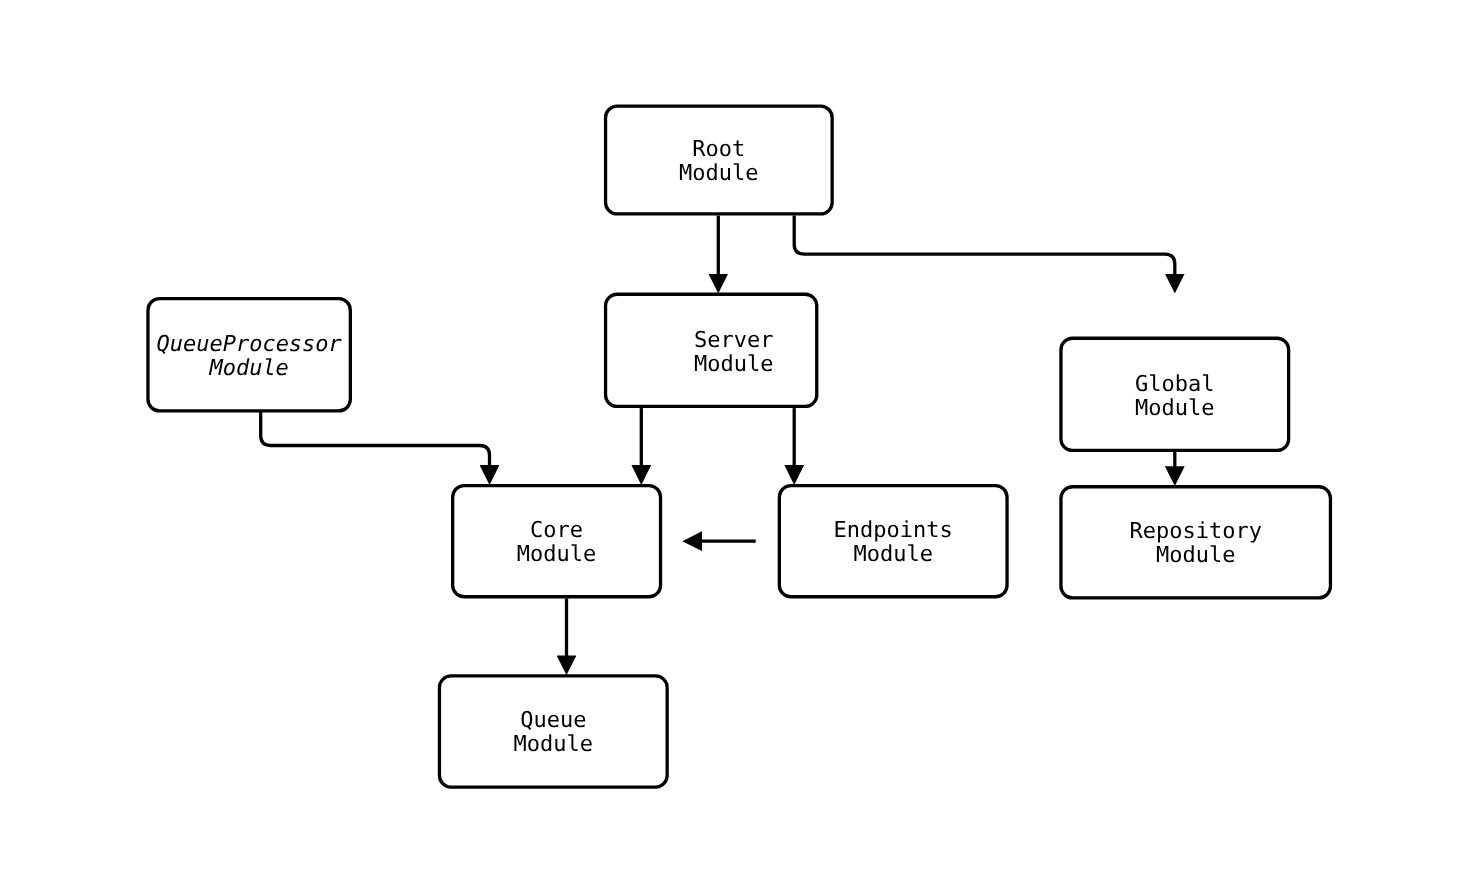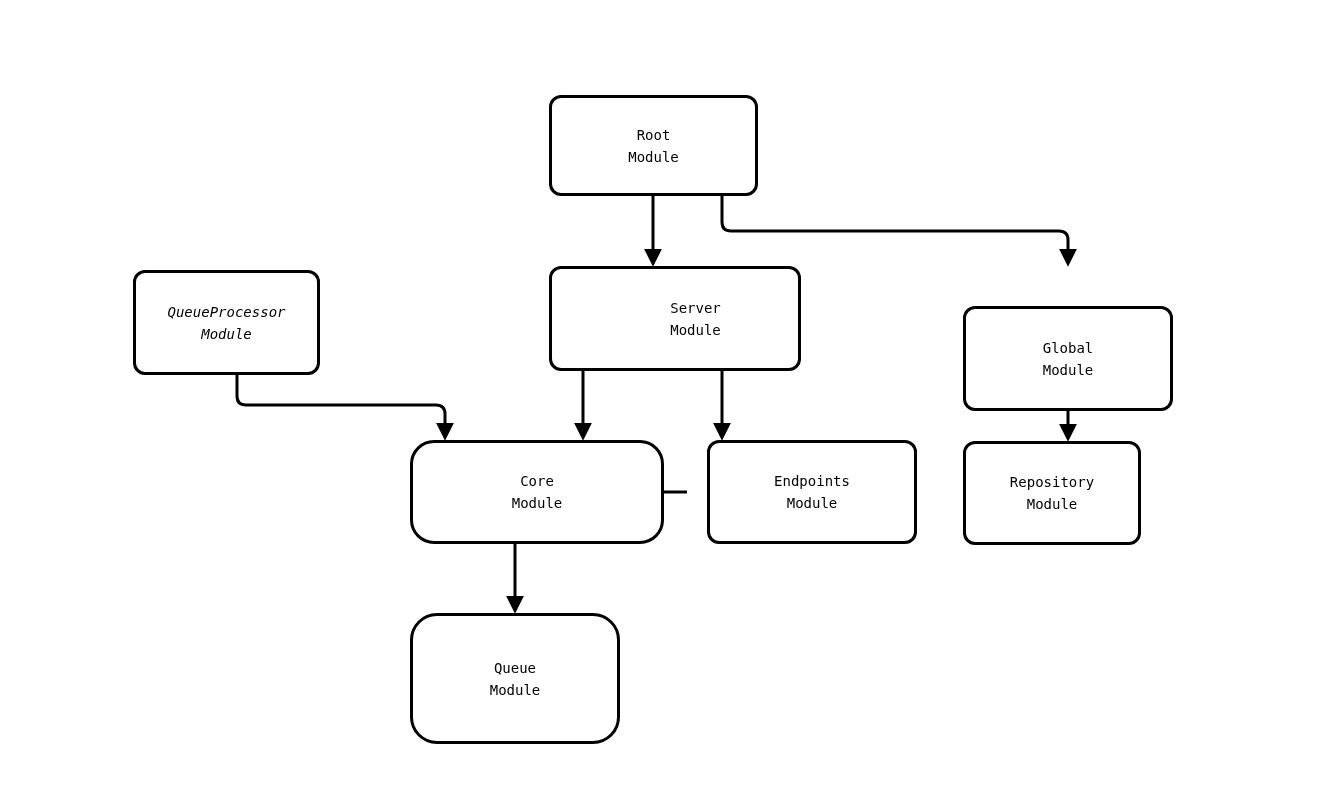--- a/index.html
+++ b/index.html
@@ -32,21 +32,21 @@
     border-radius: 12px;
     display: flex;
     align-items: center;
     justify-content: center;
     z-index: 2;
   }
   .node-label {
     text-align: center;
     color: #000000;
     font-family: "DejaVu Sans Mono", "Liberation Mono", monospace;
-    font-size: 14px;
+    font-size: 20px;
     line-height: 22px;
     font-weight: 400;
     letter-spacing: 0px;
     white-space: pre;
   }
 </style>
 </head>
 <body>
 
 <div id="canvas">
@@ -84,43 +84,43 @@
   <div class="node" style="left:549px; top:95px; width:209px; height:101px;">
     <div class="node-label">Root
 Module</div>
   </div>
 
   <div class="node" style="left:133px; top:270px; width:187px; height:105px;font-style:italic;">
     <div class="node-label">QueueProcessor
 Module</div>
   </div>
 
-  <div class="node" style="left:549px; top:266px; width:252px; height:105px;padding-left:41px;">
+  <div class="node" style="left:549px; top:266px; width:195px; height:105px;padding-left:41px;">
     <div class="node-label">Server
 Module</div>
   </div>
 
   <div class="node" style="left:963px; top:266px; width:210px; height:105px;margin-top:40px;">
     <div class="node-label">Global
 Module</div>
   </div>
 
-  <div class="node" style="left:410px; top:440px; width:254px; height:104px;border-radius:24px;">
+  <div class="node" style="left:410px; top:440px; width:192px; height:104px;">
     <div class="node-label">Core
 Module</div>
   </div>
 
   <div class="node" style="left:687px; top:440px; width:210px; height:104px;margin-left:20px;">
     <div class="node-label">Endpoints
 Module</div>
   </div>
 
-  <div class="node" style="left:963px; top:441px; width:178px; height:104px;">
+  <div class="node" style="left:963px; top:441px; width:248px; height:104px;">
     <div class="node-label">Repository
 Module</div>
   </div>
 
-  <div class="node" style="left:410px; top:613px; width:210px; height:131px;border-radius:27px;">
+  <div class="node" style="left:398px; top:613px; width:210px; height:104px;">
     <div class="node-label">Queue
 Module</div>
   </div>
 
 </div>
 
 </body></html>

